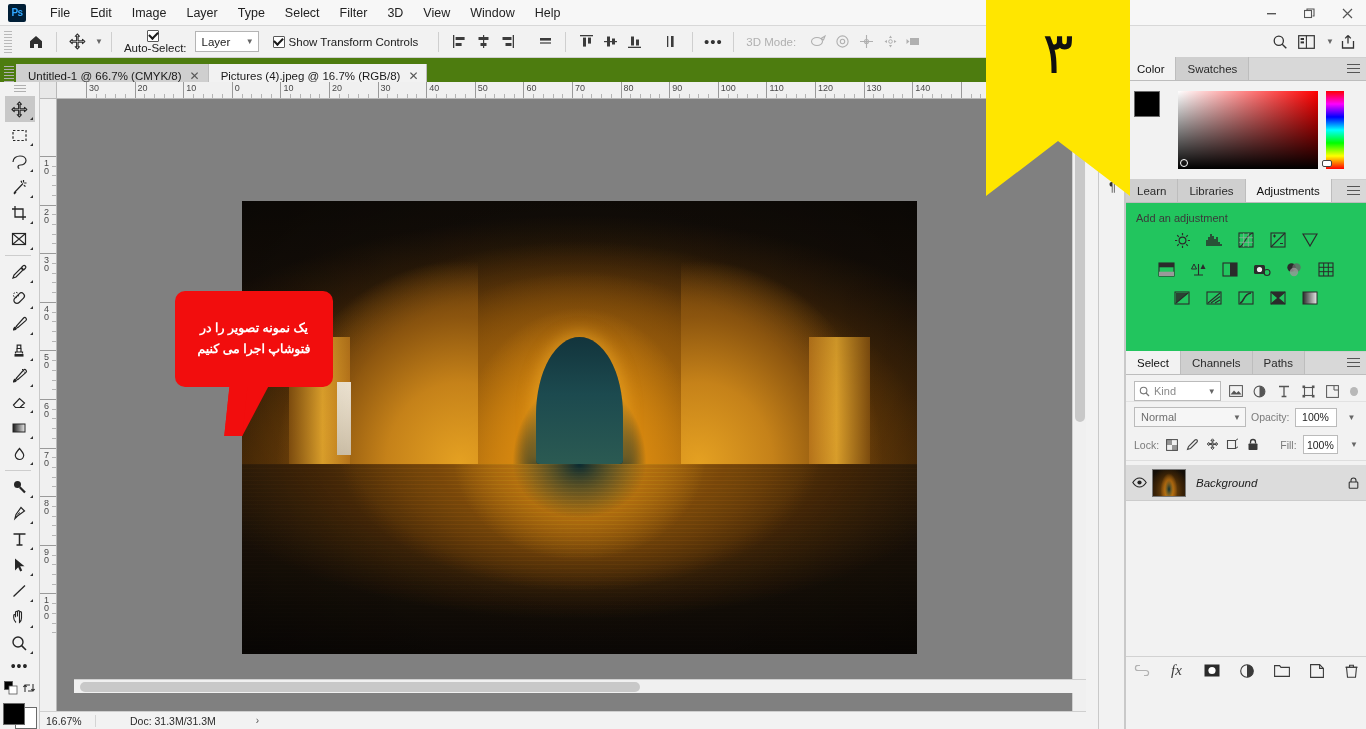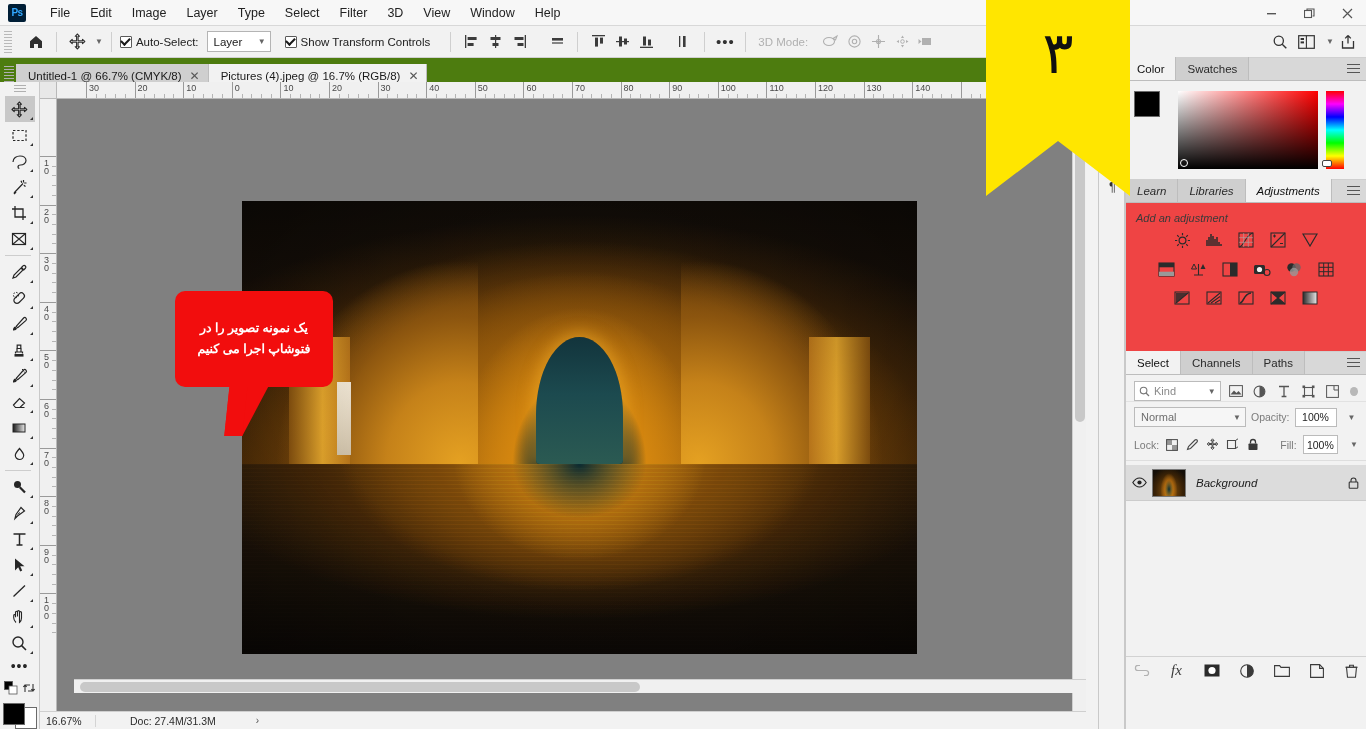--- a/index.html
+++ b/index.html
@@ -295,21 +295,21 @@
   .hue-strip {
     width: 18px; height: 78px; margin-left: 8px; position: relative;
     background: linear-gradient(to bottom, #ff0000, #ff00ff, #0000ff, #00ffff, #00ff00, #ffff00, #ff0000);
   }
   .hue-marker {
     position: absolute; left: -4px; bottom: 2px; width: 10px; height: 7px;
     border: 1px solid #444; background: #fff; border-radius: 2px;
   }
 
   
-  .adj-panel { height: 172px; background: #ef4444; border-top: 1px solid #cfcfcf; font-style: italic; }
+  .adj-panel { height: 172px; background: #22c55e; border-top: 1px solid #cfcfcf; }
   .adj-title { font-size: 11px; color: #3a3a3a; padding: 9px 0 6px 10px; }
   .adj-row { display: flex; justify-content: center; gap: 12px; margin-bottom: 9px; }
   .adj-btn {
     width: 20px; height: 20px; display: flex; align-items: center; justify-content: center;
     color: #2b2b2b;
   }
 
   
   .layers-panel { height: 333px; background: #f2f2f2; border-top: 1px solid #cfcfcf; position: relative; }
   .lp-filter {
@@ -421,21 +421,21 @@
         </svg>
     </div>
     <div class="ob-sep"></div>
     <div class="ob-icon">
       <svg width="17" height="17" viewBox="0 0 17 17">
           <path d="M8.5 1l2 2.3h-1.4v4.4h4.4V6.3L15.8 8.5 13.5 10.7V9.3H9.1v4.4h1.4L8.5 16 6.2 13.7h1.4V9.3H3.2v1.4L1 8.5 3.2 6.3v1.4h4.4V3.3H6.2z" fill="none" stroke="#2f2f2f" stroke-width="1.1" stroke-linejoin="round"></path>
         </svg>
     </div>
     <span class="chev">▼</span>
     <div class="ob-sep"></div>
-    <div style="display:flex;align-items:center;">
+    <div style="display:flex;align-items:center;flex-direction:column;">
       <span class="ob-check on"></span>
       <span class="ob-label">Auto-Select:</span>
     </div>
     <div class="ob-select">
       <span>Layer</span>
       <span class="chev">▼</span>
     </div>
     <div style="display:flex;align-items:center;margin-left:14px;">
       <span class="ob-check on"></span>
       <span class="ob-label">Show Transform Controls</span>
@@ -927,21 +927,21 @@
         <div class="sb-thumb-v"></div>
       </div>
       <div class="sb-h">
         <div class="sb-thumb-h"></div>
       </div>
     </div>
   </div>
 
   <div class="statusbar">
     <span class="st-zoom">16.67%</span>
-    <span class="st-doc">Doc: 27.4M/31.3M</span>
+    <span class="st-doc">Doc: 31.3M/31.3M</span>
     <span class="st-arrow">›</span>
   </div>
 
   <div class="icon-strip">
     <div class="strip-dd">»</div>
     <div class="strip-btn" style="margin-top:115px;">¶</div>
   </div>
 
   <div class="panels">
 

